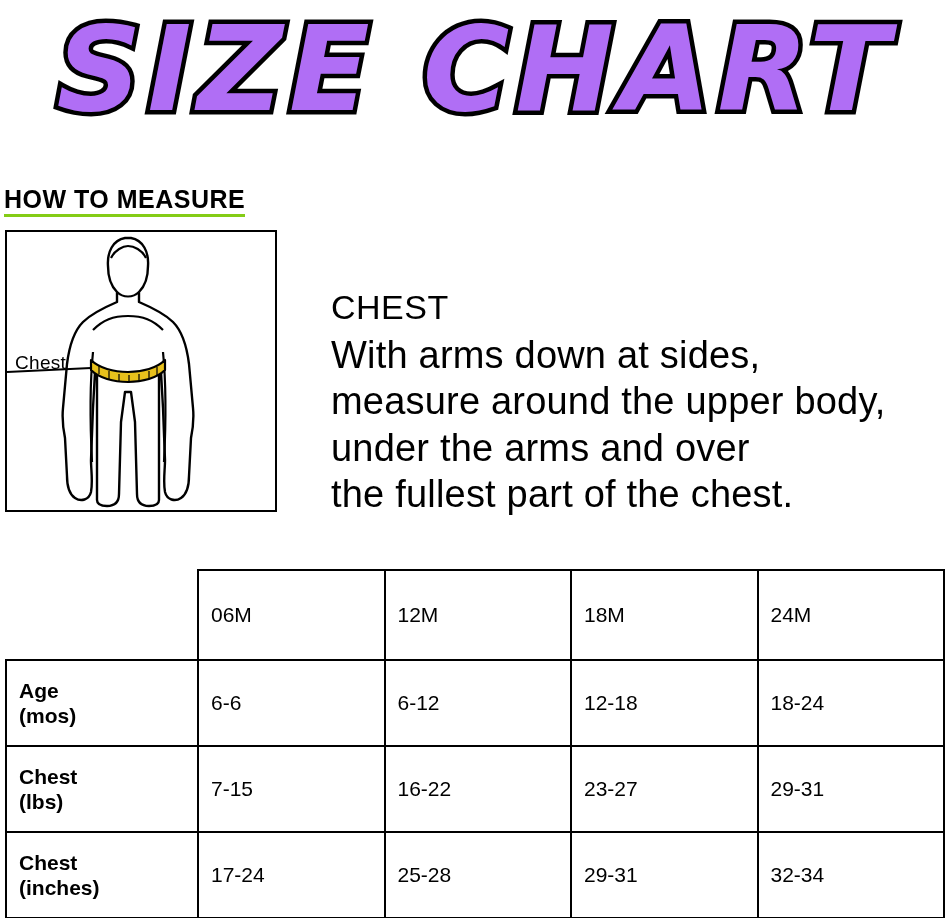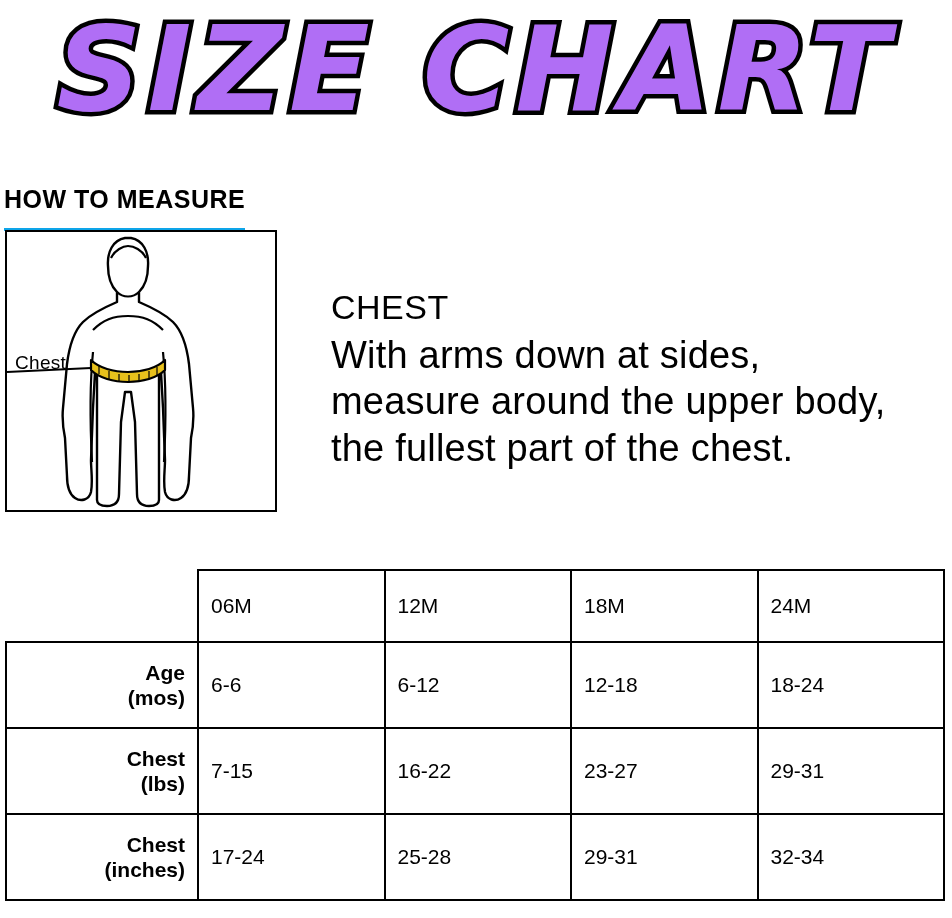--- a/index.html
+++ b/index.html
@@ -29,22 +29,22 @@
 
   
   .how-to {
     position: absolute;
     left: 4px;
     top: 186px;
     font-family: "Liberation Sans", sans-serif;
     font-weight: bold;
     font-size: 25px;
     letter-spacing: 0.5px;
-    border-bottom: 3px solid #0ea5e9;
-    padding-bottom: 16px;
+    border-bottom: 3px solid #84cc16;
+    padding-bottom: 2px;
     line-height: 1.05;
   }
 
   
   .figure-box {
     position: absolute;
     left: 5px;
     top: 230px;
     width: 272px;
     height: 282px;
@@ -94,28 +94,27 @@
   }
   .size-table td {
     border: 2px solid #000;
     height: 86px;
     vertical-align: middle;
     padding: 0 12px;
     font-family: "Liberation Sans", sans-serif;
     font-size: 21px;
   }
   .size-table tr.header-row td {
-    height: 72px;
+    height: 90px;
   }
   .corner-cell {
     border: none !important;
   }
   .col-label {
     width: 192px;
-    text-align: right;
   }
   .row-head {
     font-weight: bold;
     font-size: 21px;
     line-height: 1.2;
     vertical-align: top;
     padding-top: 12px;
   }
   .head-cell {
     font-weight: normal;
@@ -172,20 +171,21 @@
     <line x1="0" y1="140" x2="84" y2="136" stroke="#000000" stroke-width="2"></line>
   </svg>
 </div>
 <div class="chest-label">Chest</div>
 
 <div class="desc">
   <div class="desc-title">CHEST</div>
   <div class="desc-body">
     <div>With arms down at sides,</div>
     <div>measure around the upper body,</div>
+    <div>under the arms and over</div>
     <div>the fullest part of the chest.</div>
   </div>
 </div>
 
 <table class="size-table">
   <tbody>
     <tr class="header-row">
       <td class="corner-cell col-label"></td>
       <td class="head-cell">06M</td>
       <td class="head-cell">12M</td>

